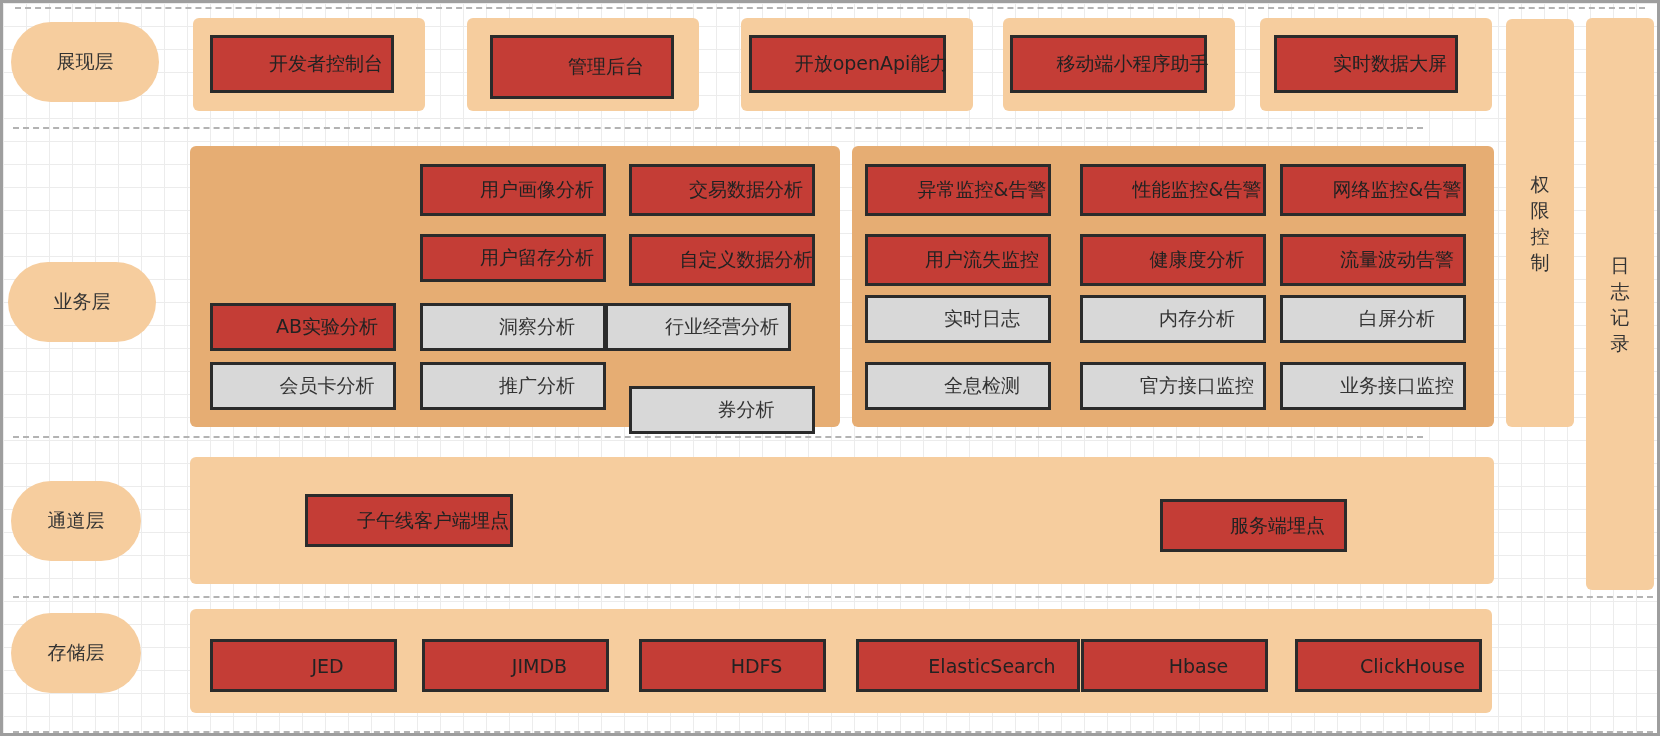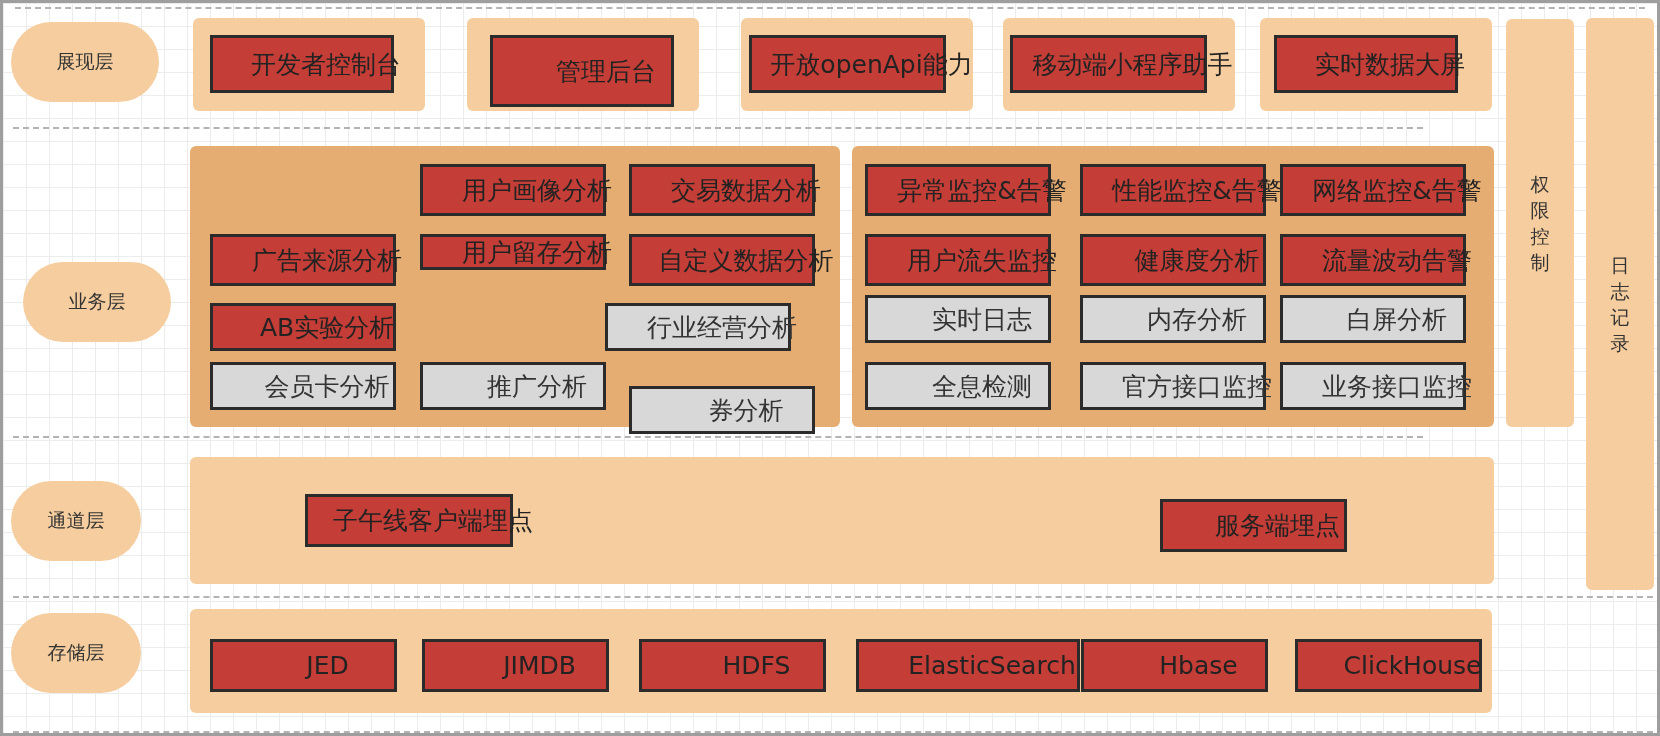--- a/index.html
+++ b/index.html
@@ -19,21 +19,21 @@
   .dash { position: absolute; height: 0; border-top: 2px dashed #b3b3b3; }
   .pill {
     position: absolute; background: #f6cd9e; border-radius: 40px / 40px;
     display: flex; align-items: center; justify-content: center;
     font-size: 19px; color: #333;
   }
   .panel { position: absolute; background: #f6cd9e; border-radius: 6px; }
   .panel.dark { background: #e6ad73; }
   .box {
     position: absolute; display: flex; align-items: center; justify-content: center;
-    border: 3px solid #2b2b2b; font-size: 25px; white-space: nowrap; padding-left: 48px;
+    border: 3px solid #2b2b2b; font-size: 19px; white-space: nowrap; padding-left: 48px;
   }
   .box.red { background: #c43d36; color: #222; }
   .box.grey { background: #d8d8d8; color: #333; }
   .vcol {
     position: absolute; background: #f6cd9e; border-radius: 6px;
     display: flex; align-items: center; justify-content: center;
   }
   .vtext { font-size: 19px; line-height: 26px; width: 22px; text-align: center; word-break: break-all; color: #333; }
 </style>
 </head>
@@ -48,21 +48,21 @@
   <div class="dash" style="left:10px; top:728px; width:1640px;"></div>
 
   <div class="panel" style="left: 190px; top: 15px; width: 232px; height: 93px;"></div>
     <div class="panel" style="left: 464px; top: 15px; width: 232px; height: 93px;"></div>
     <div class="panel" style="left: 738px; top: 15px; width: 232px; height: 93px;"></div>
     <div class="panel" style="left: 1000px; top: 15px; width: 232px; height: 93px;"></div>
     <div class="panel" style="left: 1257px; top: 15px; width: 232px; height: 93px;"></div>
     <div class="pill" style="left:8px; top:19px; width:148px; height:80px;">
     <span>展现层</span>
   </div>
-  <div class="pill" style="left:20px; top:259px; width:148px; height:80px;">
+  <div class="pill" style="left:5px; top:259px; width:148px; height:80px;">
     <span>业务层</span>
   </div>
   <div class="pill" style="left:8px; top:478px; width:130px; height:80px;">
     <span>通道层</span>
   </div>
   <div class="pill" style="left:8px; top:610px; width:130px; height:80px;">
     <span>存储层</span>
   </div>
 
   <div id="pres-row"></div>
@@ -78,30 +78,30 @@
   <div class="panel" style="left:187px; top:606px; width:1302px; height:104px;"></div>
   <div id="storage-row"></div>
 
   <div class="vcol" style="left:1503px; top:16px; width:68px; height:408px;">
     <div class="vtext">权限控制</div>
   </div>
   <div class="vcol" style="left:1583px; top:15px; width:68px; height:572px;">
     <div class="vtext">日志记录</div>
   </div>
 <div class="box red" style="left: 207px; top: 32px; width: 184px; height: 58px;">开发者控制台</div>
-    <div class="box red" style="left: 487px; top: 32px; width: 184px; height: 72px;">管理后台</div>
+    <div class="box red" style="left: 487px; top: 32px; width: 184px; height: 64px;">管理后台</div>
     <div class="box red" style="left: 746px; top: 32px; width: 197px; height: 58px;">开放openApi能力</div>
     <div class="box red" style="left: 1007px; top: 32px; width: 197px; height: 58px;">移动端小程序助手</div>
     <div class="box red" style="left: 1271px; top: 32px; width: 184px; height: 58px;">实时数据大屏</div>
     <div class="box red" style="left: 417px; top: 161px; width: 186px; height: 52px;">用户画像分析</div>
     <div class="box red" style="left: 626px; top: 161px; width: 186px; height: 52px;">交易数据分析</div>
-    <div class="box red" style="left: 207px; top: 231px; width: 186px; height: 52px;">广告来源分析</div>
-    <div class="box red" style="left: 417px; top: 231px; width: 186px; height: 36px;">用户留存分析</div>
+    <div class="box red" style="left: 417px; top: 231px; width: 186px; height: 48px;">用户留存分析</div>
     <div class="box red" style="left: 626px; top: 231px; width: 186px; height: 52px;">自定义数据分析</div>
     <div class="box red" style="left: 207px; top: 300px; width: 186px; height: 48px;">AB实验分析</div>
+    <div class="box grey" style="left: 417px; top: 300px; width: 186px; height: 48px;">洞察分析</div>
     <div class="box grey" style="left: 602px; top: 300px; width: 186px; height: 48px;">行业经营分析</div>
     <div class="box grey" style="left: 207px; top: 359px; width: 186px; height: 48px;">会员卡分析</div>
     <div class="box grey" style="left: 417px; top: 359px; width: 186px; height: 48px;">推广分析</div>
     <div class="box grey" style="left: 626px; top: 359px; width: 186px; height: 48px; margin-top: 24px;">券分析</div>
     <div class="box red" style="left: 862px; top: 161px; width: 186px; height: 52px;">异常监控&amp;告警</div>
     <div class="box red" style="left: 1077px; top: 161px; width: 186px; height: 52px;">性能监控&amp;告警</div>
     <div class="box red" style="left: 1277px; top: 161px; width: 186px; height: 52px;">网络监控&amp;告警</div>
     <div class="box red" style="left: 862px; top: 231px; width: 186px; height: 52px;">用户流失监控</div>
     <div class="box red" style="left: 1077px; top: 231px; width: 186px; height: 52px;">健康度分析</div>
     <div class="box red" style="left: 1277px; top: 231px; width: 186px; height: 52px;">流量波动告警</div>

